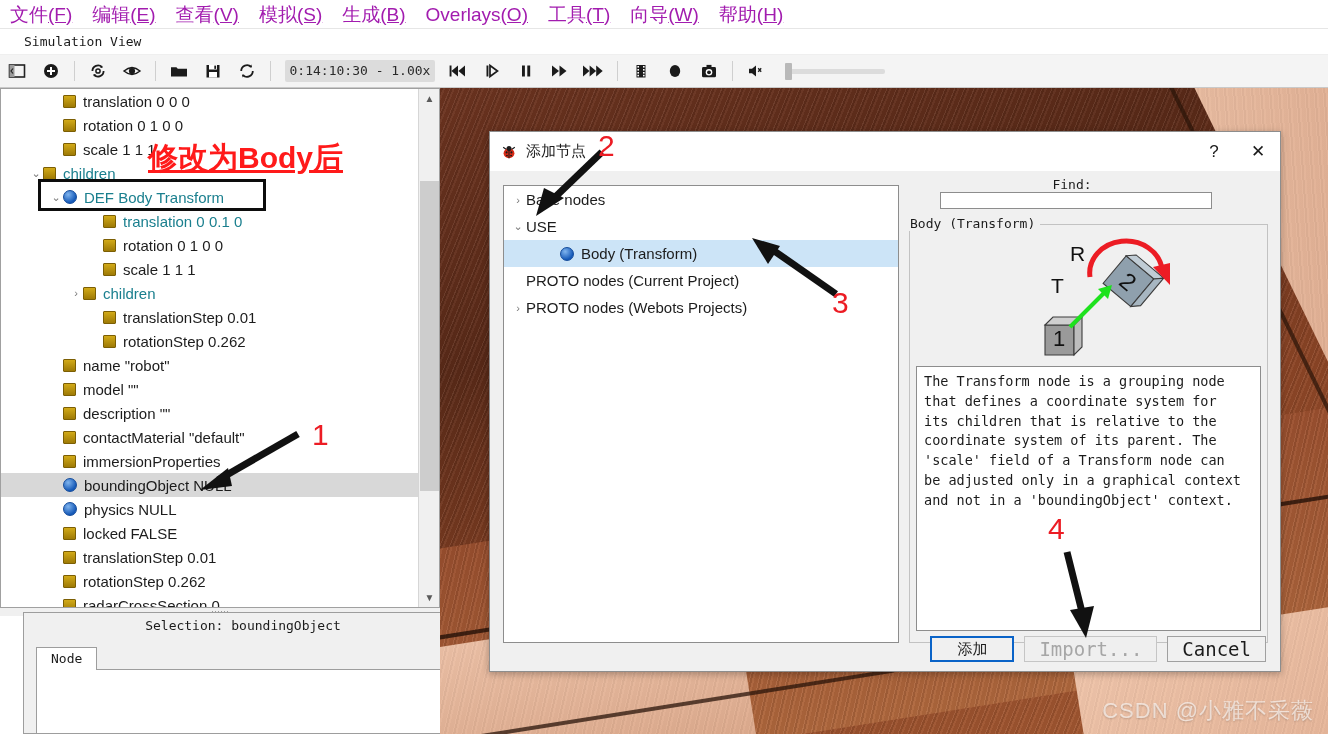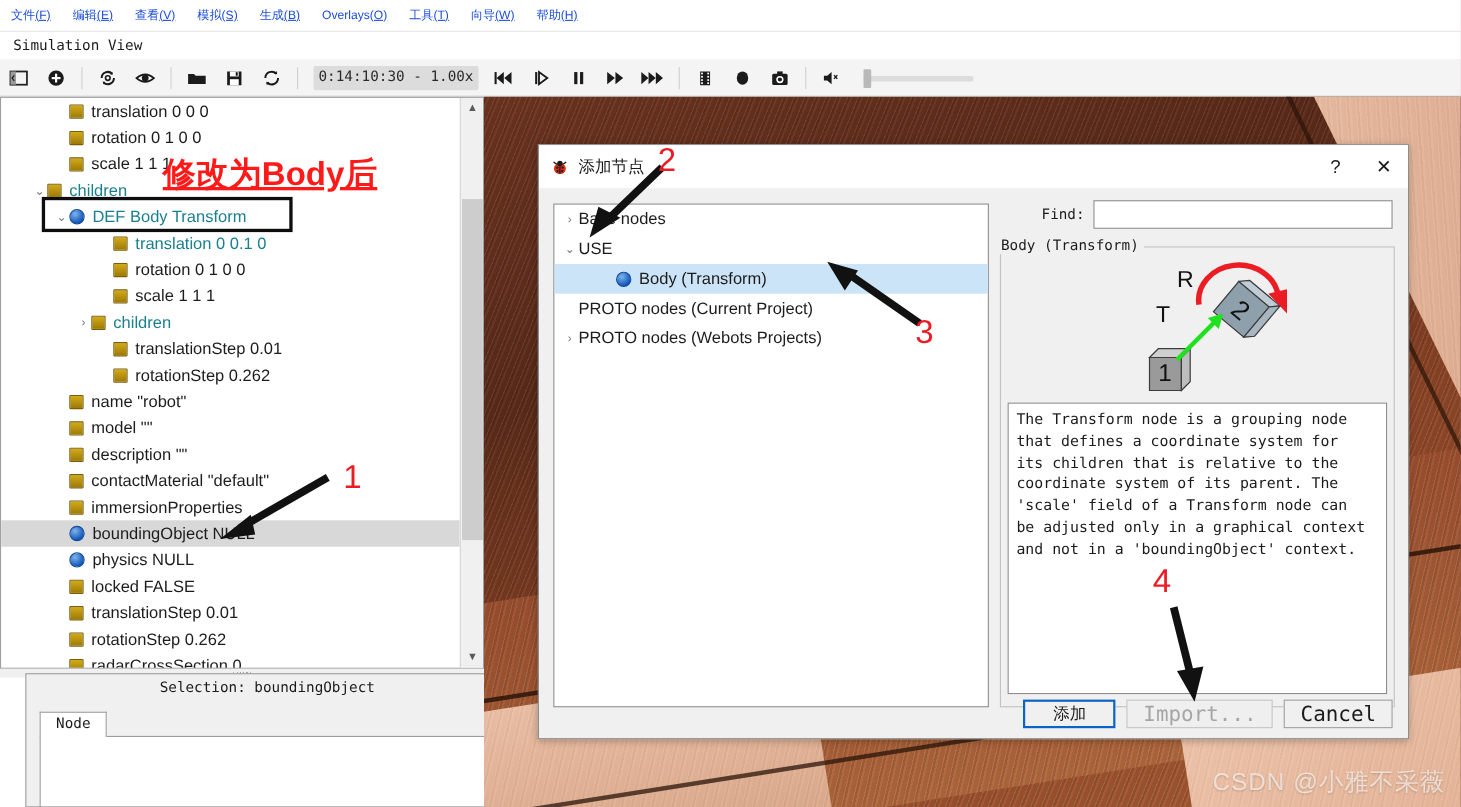--- a/index.html
+++ b/index.html
@@ -11,32 +11,32 @@
   }
   
   #menubar{
     position:absolute;left:0;top:0;width:1328px;height:29px;
     background:#ffffff;
     display:flex;align-items:center;
     border-bottom:1px solid #e6e6e6;
     box-sizing:border-box;
   }
   .menu-item{
-    font-size:11px;color:#1d4ed8;
+    font-size:19px;color:#a21caf;
     padding:0 10px;height:29px;line-height:29px;
     white-space:nowrap;cursor:default;
   }
   .menu-item .acc{text-decoration:underline;}
   
   #viewtitle{
     position:absolute;left:0;top:29px;width:1328px;height:26px;
     background:#ffffff;
     font-family:"DejaVu Sans Mono","Liberation Mono",monospace;
     font-size:13px;color:#1b1b1b;
-    padding-left:12px;line-height:26px;box-sizing:border-box;
+    padding-left:24px;line-height:26px;box-sizing:border-box;
     border-bottom:1px solid #efefef;
   }
   
   #toolbar{
     position:absolute;left:0;top:55px;width:1328px;height:33px;
     background:#f4f4f4;
     border-bottom:1px solid #c9c9c9;
     display:flex;align-items:center;box-sizing:border-box;
   }
   .tb-btn{
@@ -186,21 +186,21 @@
   }
   .nrow{
     height:27px;display:flex;align-items:center;font-size:15px;color:#1c1c1c;
     white-space:nowrap;box-sizing:border-box;
   }
   .nrow.sel{background:#cce4f7;}
   .ntwist{width:16px;height:27px;display:inline-flex;align-items:center;justify-content:center;color:#7a7a7a;font-size:11px;flex:0 0 auto;}
   
   #findrow{
     position:absolute;right:14px;top:10px;width:380px;height:28px;
-    display:flex;align-items:center;justify-content:flex-end;
+    display:flex;align-items:center;justify-content:flex-end;flex-direction:column;
   }
   #findlabel{
     font-family:"DejaVu Sans Mono","Liberation Mono",monospace;
     font-size:13px;color:#1b1b1b;margin-right:8px;
   }
   #findinput{
     width:272px;height:26px;background:#ffffff;border:1px solid #8d8d8d;
     box-sizing:border-box;font-size:13px;padding:0 4px;
     font-family:"DejaVu Sans Mono","Liberation Mono",monospace;
   }

